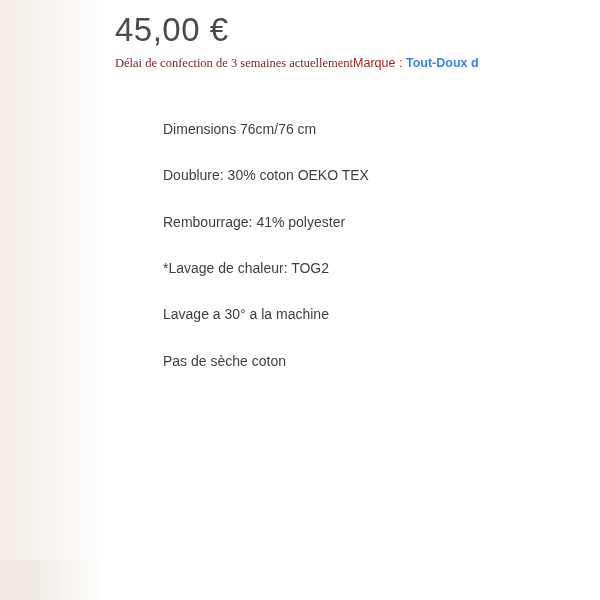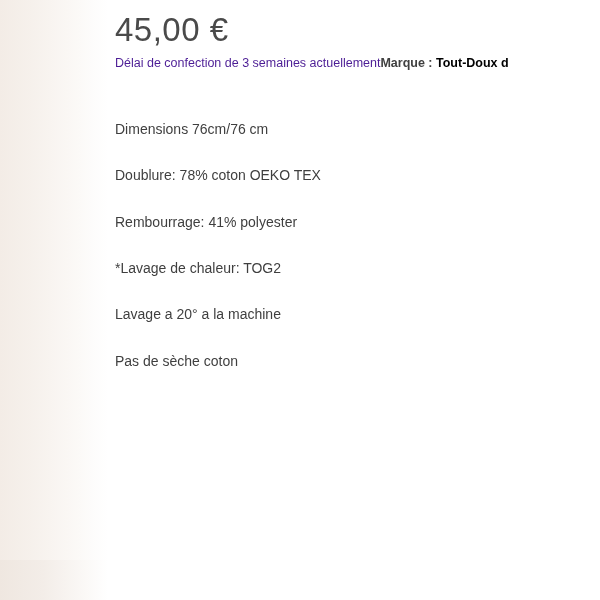--- a/index.html
+++ b/index.html
@@ -63,33 +63,35 @@
     font-family: "Liberation Sans", sans-serif;
   }
   .meta-line {
     margin-top: 6px;
     font-size: 12.5px;
     color: #555555;
     white-space: nowrap;
     line-height: 1.3;
   }
   .meta-delay {
-    color: #4c1d95;
+    color: #7f1d1d;
+    font-family: Liberation Serif, serif;
   }
   .meta-brand-label {
-    font-weight: bold;
-    color: #404040;
+    font-weight: normal;
+    color: #b91c1c;
     margin-top: 10px;
   }
   .meta-brand-value {
     font-weight: bold;
-    color: #000000;
+    color: #3b82f6;
   }
   .desc {
     margin-top: 48px;
+    margin-left: 48px;
   }
   .desc p {
     margin: 0 0 26px 0;
     font-size: 14px;
     line-height: 1.45;
     color: #3f3f3f;
     max-width: 390px;
   }
   .desc p.two-line {
     max-width: 392px;
@@ -106,22 +108,22 @@
   <div class="content">
 
     <div class="price">45,00 €</div>
 
     <div class="meta-line">
       <span class="meta-delay">Délai de confection de 3 semaines actuellement</span><span class="meta-brand-label">Marque :</span><span>&nbsp;</span><span class="meta-brand-value">Tout-Doux d</span>
     </div>
 
     <div class="desc">
       <p>Dimensions 76cm/76 cm</p>
-      <p>Doublure: 78% coton OEKO TEX</p>
+      <p>Doublure: 30% coton OEKO TEX</p>
       <p>Rembourrage: 41% polyester</p>
       <p>*Lavage de chaleur: TOG2</p>
-      <p>Lavage a 20° a la machine</p>
+      <p>Lavage a 30° a la machine</p>
       <p>Pas de sèche coton</p>
 
     </div>
 
   </div>
 </div>
 
 </body></html>

